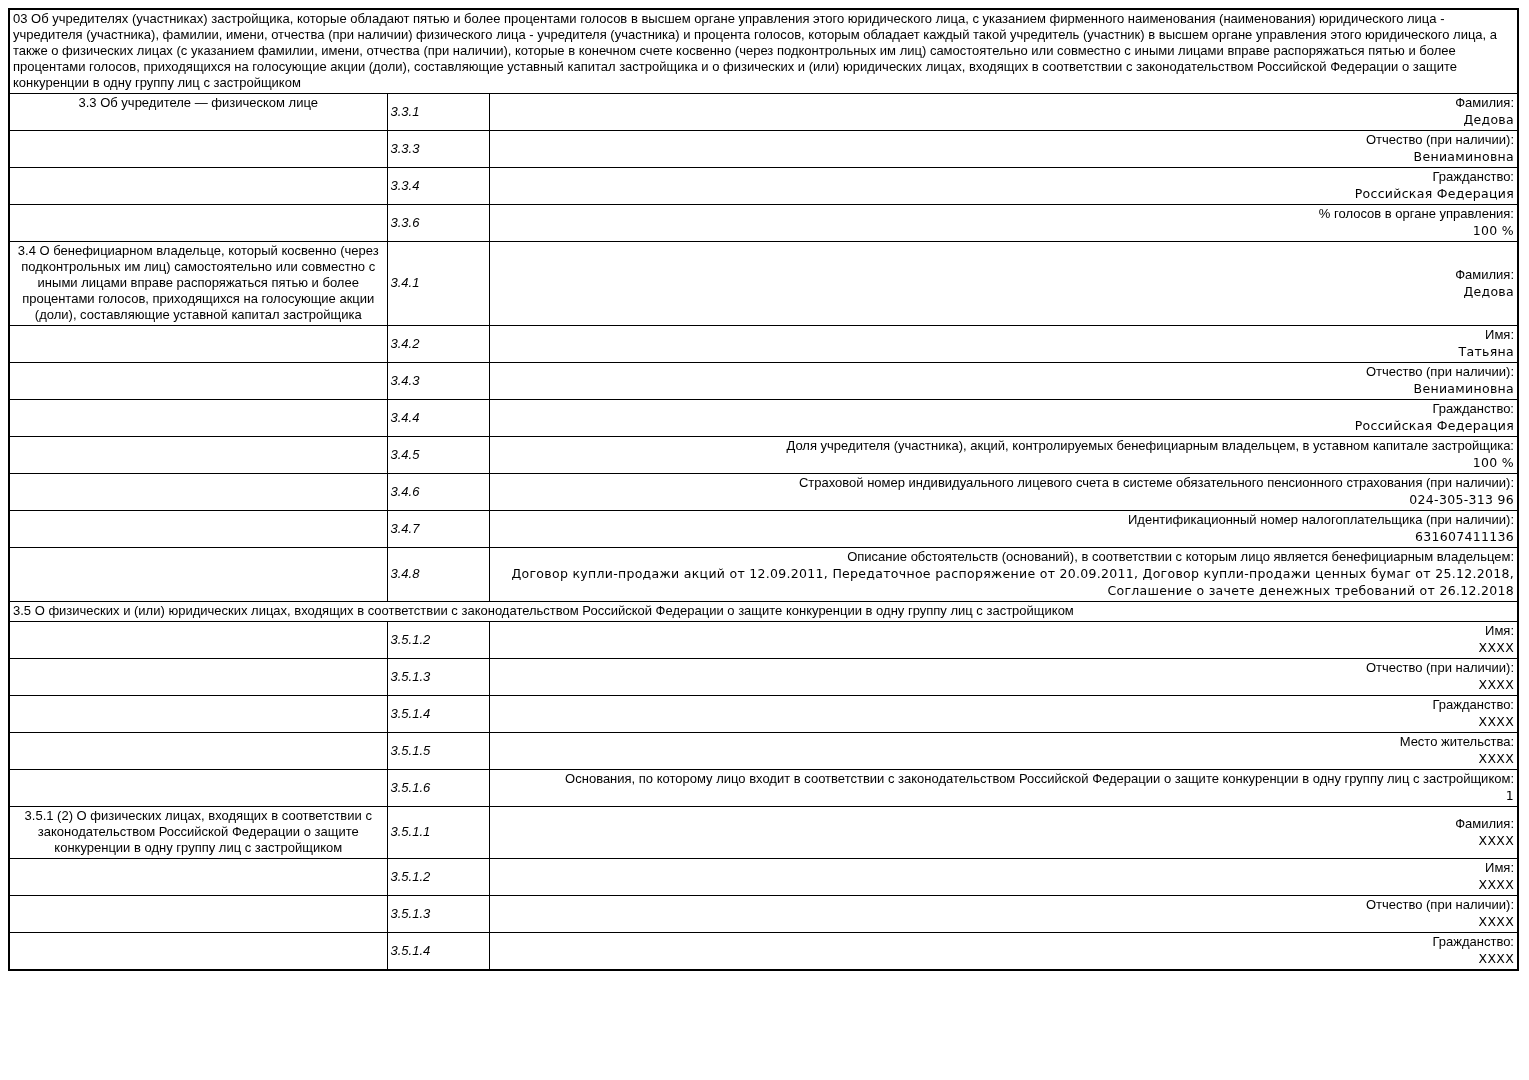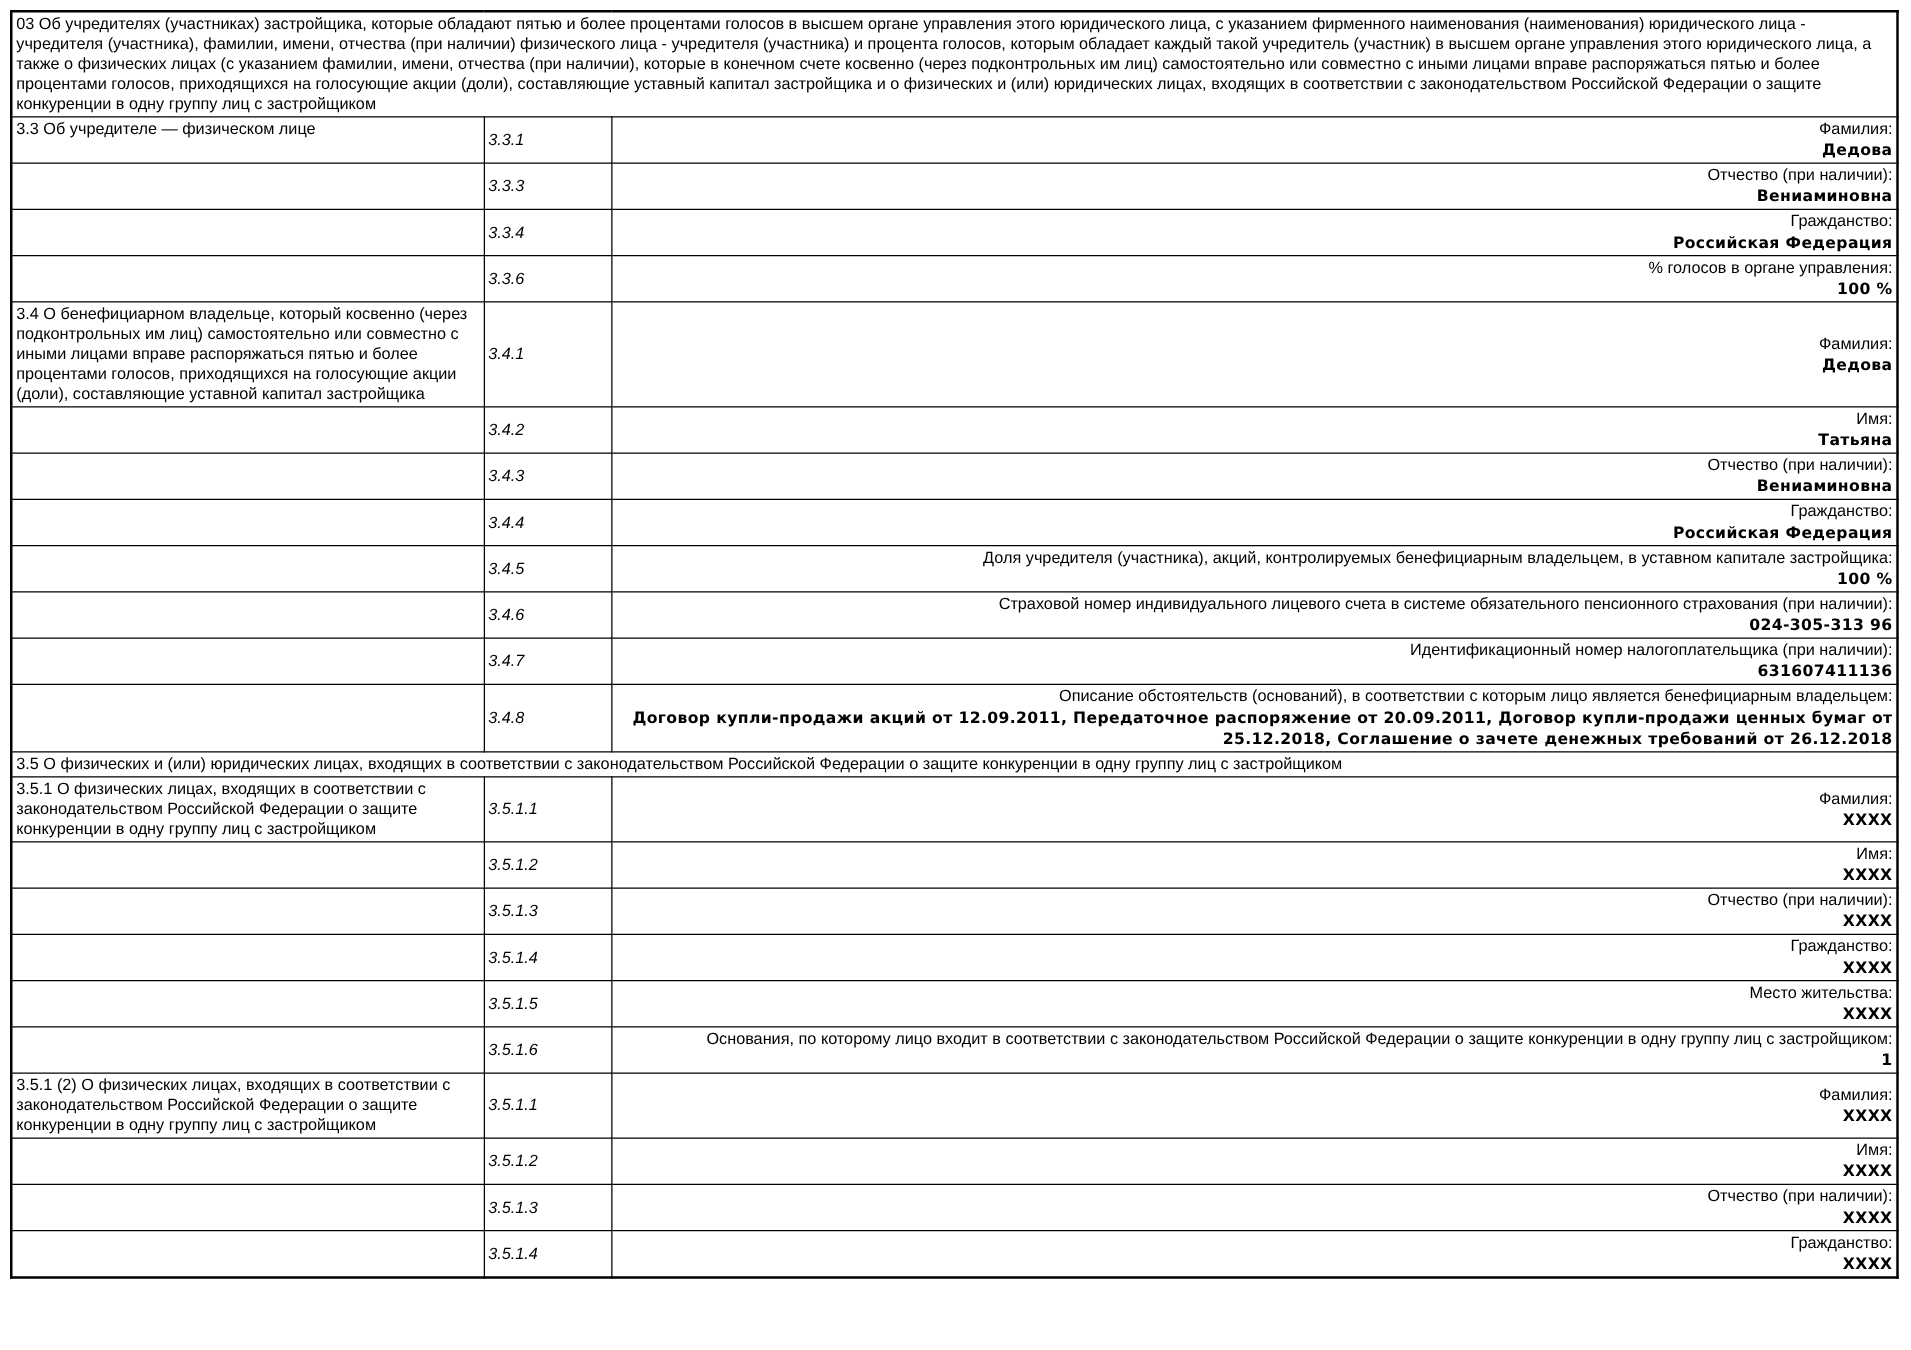--- a/index.html
+++ b/index.html
@@ -26,32 +26,33 @@
     overflow: hidden;
     word-wrap: break-word;
   }
   td.fullrow {
     vertical-align: top;
     height: 20px;
   }
   td.c1 {
     vertical-align: top;
     height: 29px;
+    text-align: center;
   }
   td.c2 {
     vertical-align: middle;
     font-style: italic;
   }
   td.c3 {
     vertical-align: middle;
     text-align: right;
   }
   .value {
     font-family: "DejaVu Sans", sans-serif;
-    font-weight: bold;
+    font-weight: normal;
     font-size: 12.5px;
     letter-spacing: 0.3px;
     line-height: 17px;
   }
   .field { line-height: 16px; }
 </style>
 </head>
 <body>
 
 <div class="page">
@@ -158,28 +159,20 @@
           <td class="c2">3.4.8</td>
           <td class="c3">
             <div class="field">Описание обстоятельств (оснований), в соответствии с которым лицо является бенефициарным владельцем:</div>
             <div class="value">Договор купли-продажи акций от 12.09.2011, Передаточное распоряжение от 20.09.2011, Договор купли-продажи ценных бумаг от 25.12.2018, Соглашение о зачете денежных требований от 26.12.2018</div>
           </td>
         </tr>
         <tr>
           <td class="fullrow" colspan="3">3.5 О физических и (или) юридических лицах, входящих в соответствии с законодательством Российской Федерации о защите конкуренции в одну группу лиц с застройщиком</td>
         </tr>
         <tr>
-          <td class="c1">3.5.1 О физических лицах, входящих в соответствии с законодательством Российской Федерации о защите конкуренции в одну группу лиц с застройщиком</td>
-          <td class="c2">3.5.1.1</td>
-          <td class="c3">
-            <div class="field">Фамилия:</div>
-            <div class="value">XXXX</div>
-          </td>
-        </tr>
-        <tr>
           <td class="c1"></td>
           <td class="c2">3.5.1.2</td>
           <td class="c3">
             <div class="field">Имя:</div>
             <div class="value">XXXX</div>
           </td>
         </tr>
         <tr>
           <td class="c1"></td>
           <td class="c2">3.5.1.3</td>

